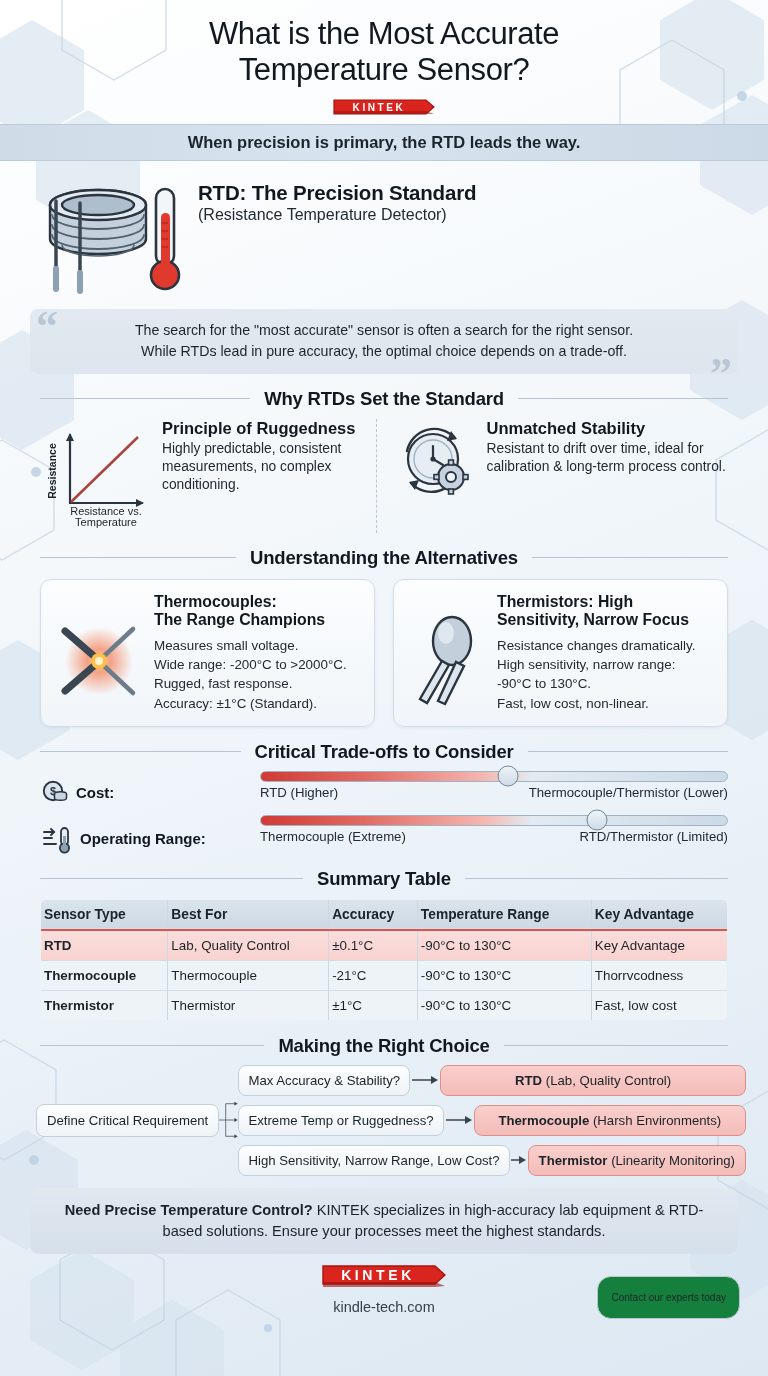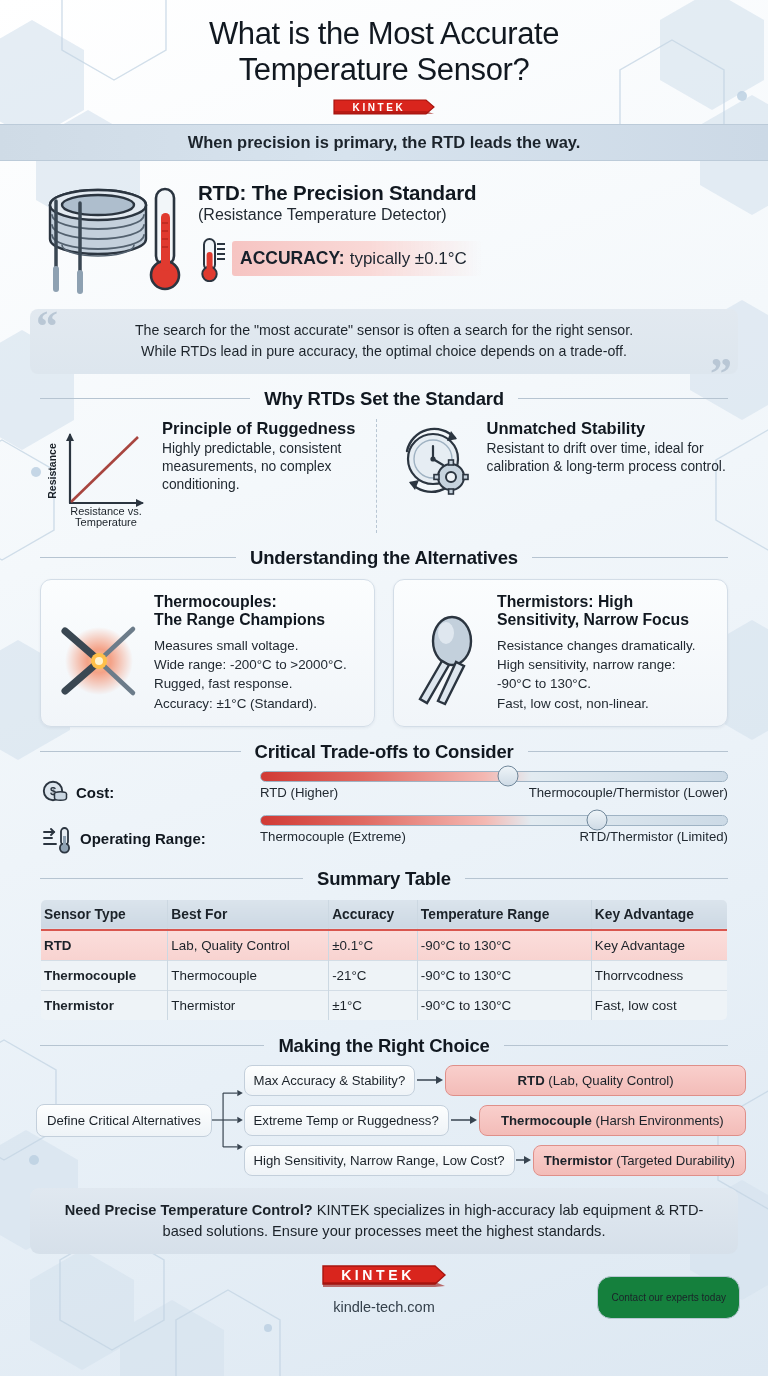--- a/index.html
+++ b/index.html
@@ -220,34 +220,20 @@
           <rect x="121" y="34" width="9" height="58" rx="4.5" fill="#e03a2f"></rect>
           <g stroke="#b9281f" stroke-width="1.5">
             <path d="M122 44h6M122 52h6M122 60h6M122 68h6"></path>
           </g>
         </g>
       </svg>
     </div>
     <div class="hero-txt">
       <h2>RTD: The Precision Standard</h2>
       <div class="sub">(Resistance Temperature Detector)</div>
-      <div class="acc-row">
-        <svg width="30" height="46" viewBox="0 0 30 46">
-          <rect x="6" y="3" width="11" height="31" rx="5.5" fill="#f2f6f9" stroke="#2b3540" stroke-width="2"></rect>
-          <circle cx="11.5" cy="38" r="7.2" fill="#e03a2f" stroke="#2b3540" stroke-width="2"></circle>
-          <rect x="8.6" y="16" width="6" height="22" rx="3" fill="#e03a2f"></rect>
-          <g stroke="#2b3540" stroke-width="1.8">
-            <path d="M19 8h8M19 13h8M19 18h8M19 23h8"></path>
-          </g>
-        </svg>
-        <div class="acc-pill">
-          <b>ACCURACY:</b>
-          <i>typically ±0.1°C</i>
-        </div>
-      </div>
     </div>
   </div>
 
   <div class="quote-wrap">
     <span class="qm l">“</span>
     <span class="qm r">”</span>
     <div class="quote">
       <span>The search for the "most accurate" sensor is often a search for the right sensor.</span><br>
       <span>While RTDs lead in pure accuracy, the optimal choice depends on a trade-off.</span>
     </div>
@@ -486,21 +472,21 @@
   </table>
 
   <div class="sec">
     <div class="ln"></div>
     <h3>Making the Right Choice</h3>
     <div class="ln"></div>
   </div>
 
   <div class="flow">
     <div class="flow-grid">
-      <div class="fstart">Define Critical Alternatives</div>
+      <div class="fstart">Define Critical Requirement</div>
       <svg width="40" height="96" viewBox="0 0 40 96">
         <g fill="none" stroke="#37434f" stroke-width="1.5">
           <path d="M0 48 H14"></path>
           <path d="M14 14 V82"></path>
           <path d="M14 14 H32"></path>
             <path d="M14 48 H32"></path>
             <path d="M14 82 H32"></path>
         </g>
         <g fill="#37434f">
           <path d="M32 10 l7 4 -7 4 z"></path>
@@ -529,21 +515,21 @@
             <b>Thermocouple</b><span> (Harsh Environments)</span>
           </div>
         </div>
         <div class="fline">
           <div class="fq">High Sensitivity, Narrow Range, Low Cost?</div>
           <svg class="arrow" style="width:18px" viewBox="0 0 18 12">
             <path d="M1 6 H10" stroke="#37434f" stroke-width="1.5" fill="none"></path>
             <path d="M9 2 l7 4 -7 4 z" fill="#37434f"></path>
           </svg>
           <div class="fa">
-            <b>Thermistor</b><span> (Targeted Durability)</span>
+            <b>Thermistor</b><span> (Linearity Monitoring)</span>
           </div>
         </div>
       </div>
     </div>
   </div>
 
   <div class="cta">
     <b>Need Precise Temperature Control?</b><span> KINTEK specializes in high-accuracy lab equipment &amp; RTD-based solutions. Ensure your processes meet the highest standards.</span>
   </div>
 

